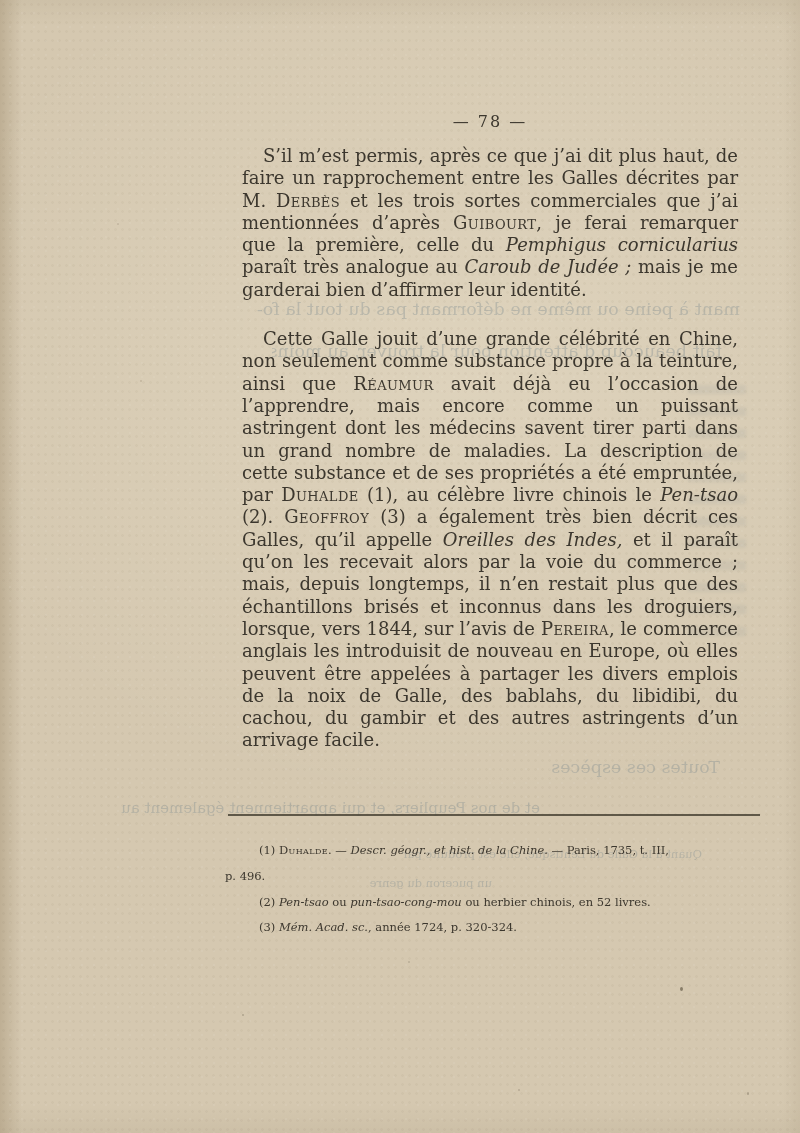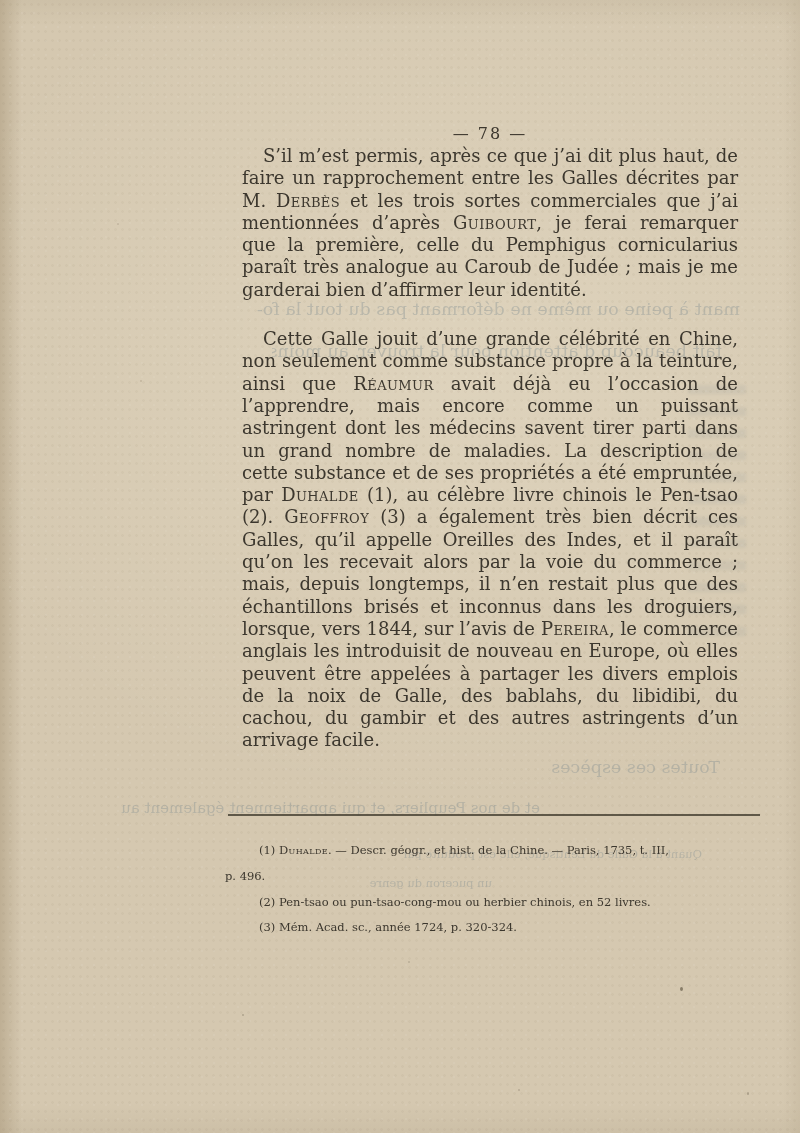--- a/index.html
+++ b/index.html
@@ -26,37 +26,37 @@
   .texture{
     position:absolute;inset:0;
     background-image:
       radial-gradient(rgba(110,95,70,0.055) 1px, transparent 1.4px),
       radial-gradient(rgba(255,255,255,0.06) 1px, transparent 1.4px);
     background-size:7px 9px, 12px 14px;
     background-position:0 0, 4px 6px;
     pointer-events:none;
   }
   .page-number{
-    position:absolute;top:124px;left:242px;width:496px;
+    position:absolute;top:112px;left:242px;width:496px;
     text-align:center;font-size:16px;letter-spacing:2px;
   }
   .text-column{
     position:absolute;left:242px;top:145px;width:496px;
     font-size:18px;line-height:22.3px;
     text-align:justify;
   }
   .text-column p{margin:0;text-indent:21px;}
   .section-heading{
     margin:17px 0 0 0;
     text-align:center;text-indent:0;
     font-size:16px;letter-spacing:0.6px;
     white-space:nowrap;
   }
   .para-2{margin-top:27px !important;}
-  .seg-i{}
+  .seg-i{font-style:italic;}
   .seg-sc{font-variant:small-caps;letter-spacing:0.4px;}
   .footnote-rule{
     position:absolute;top:814px;left:228px;width:532px;height:2px;
     background:#4a4436;opacity:0.85;
   }
   .footnotes{
     position:absolute;left:213px;top:832px;width:528px;
     font-size:11.5px;line-height:13.8px;text-align:justify;
   }
   .fn-line{margin:12px;}

